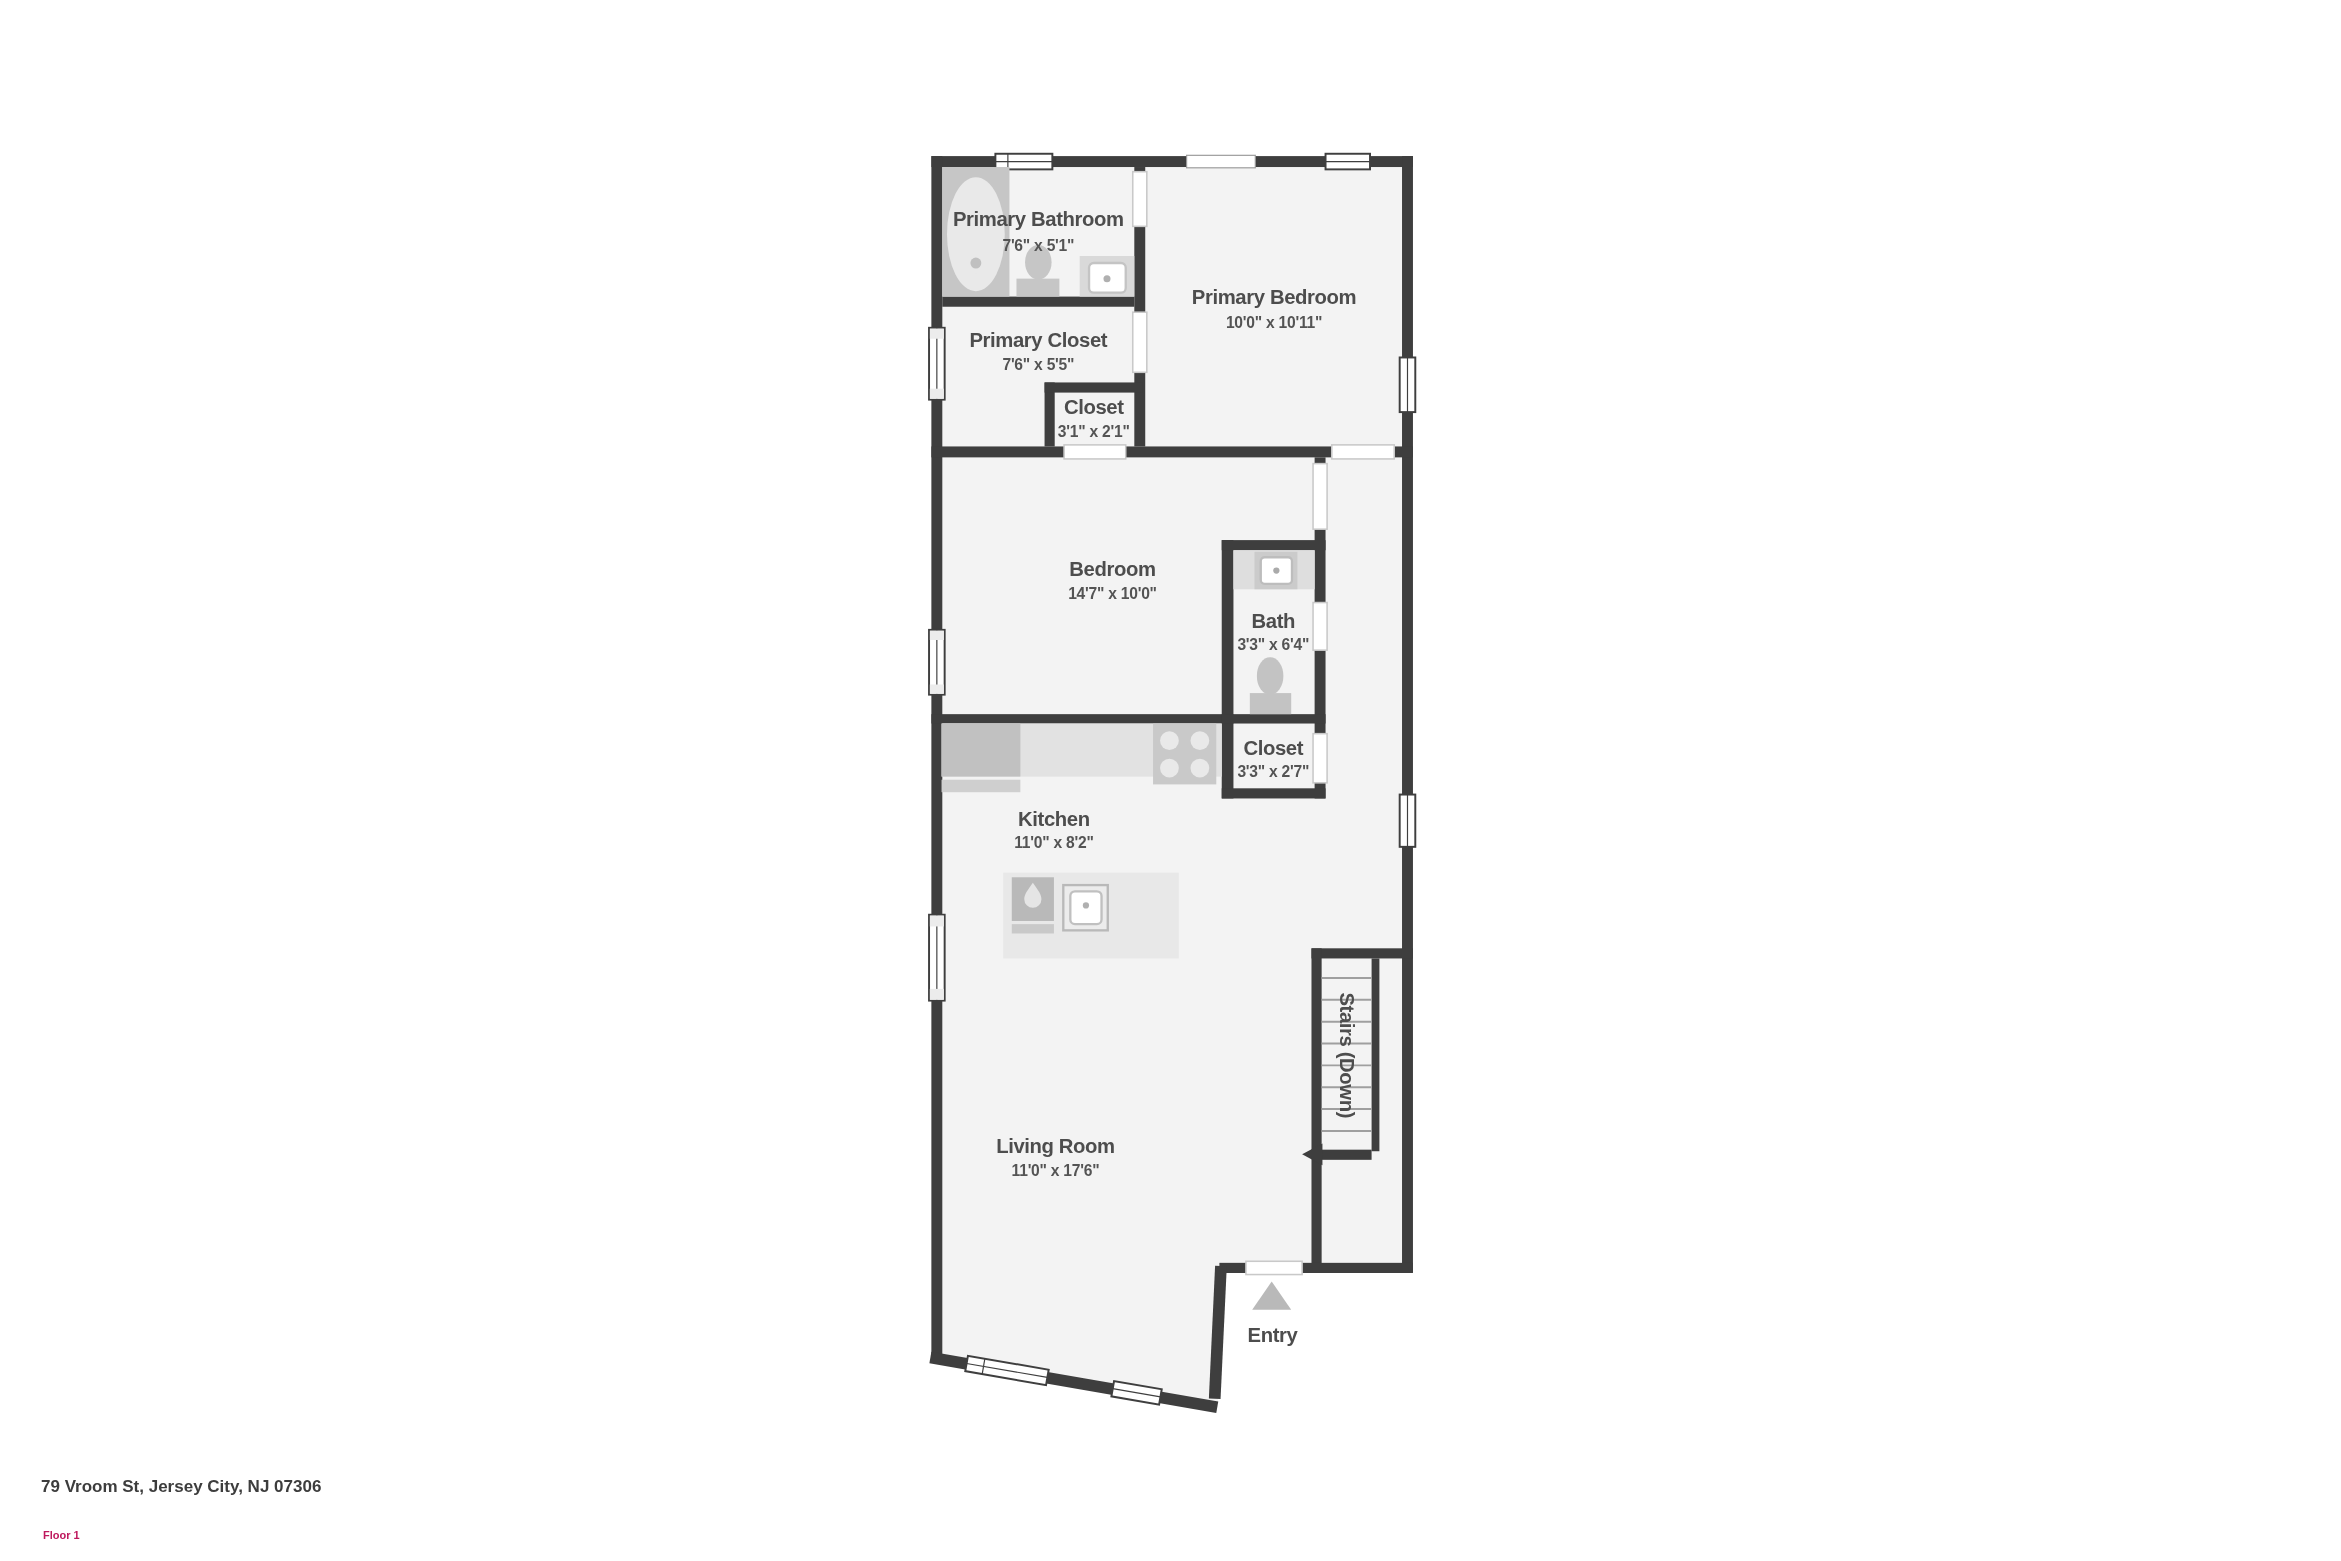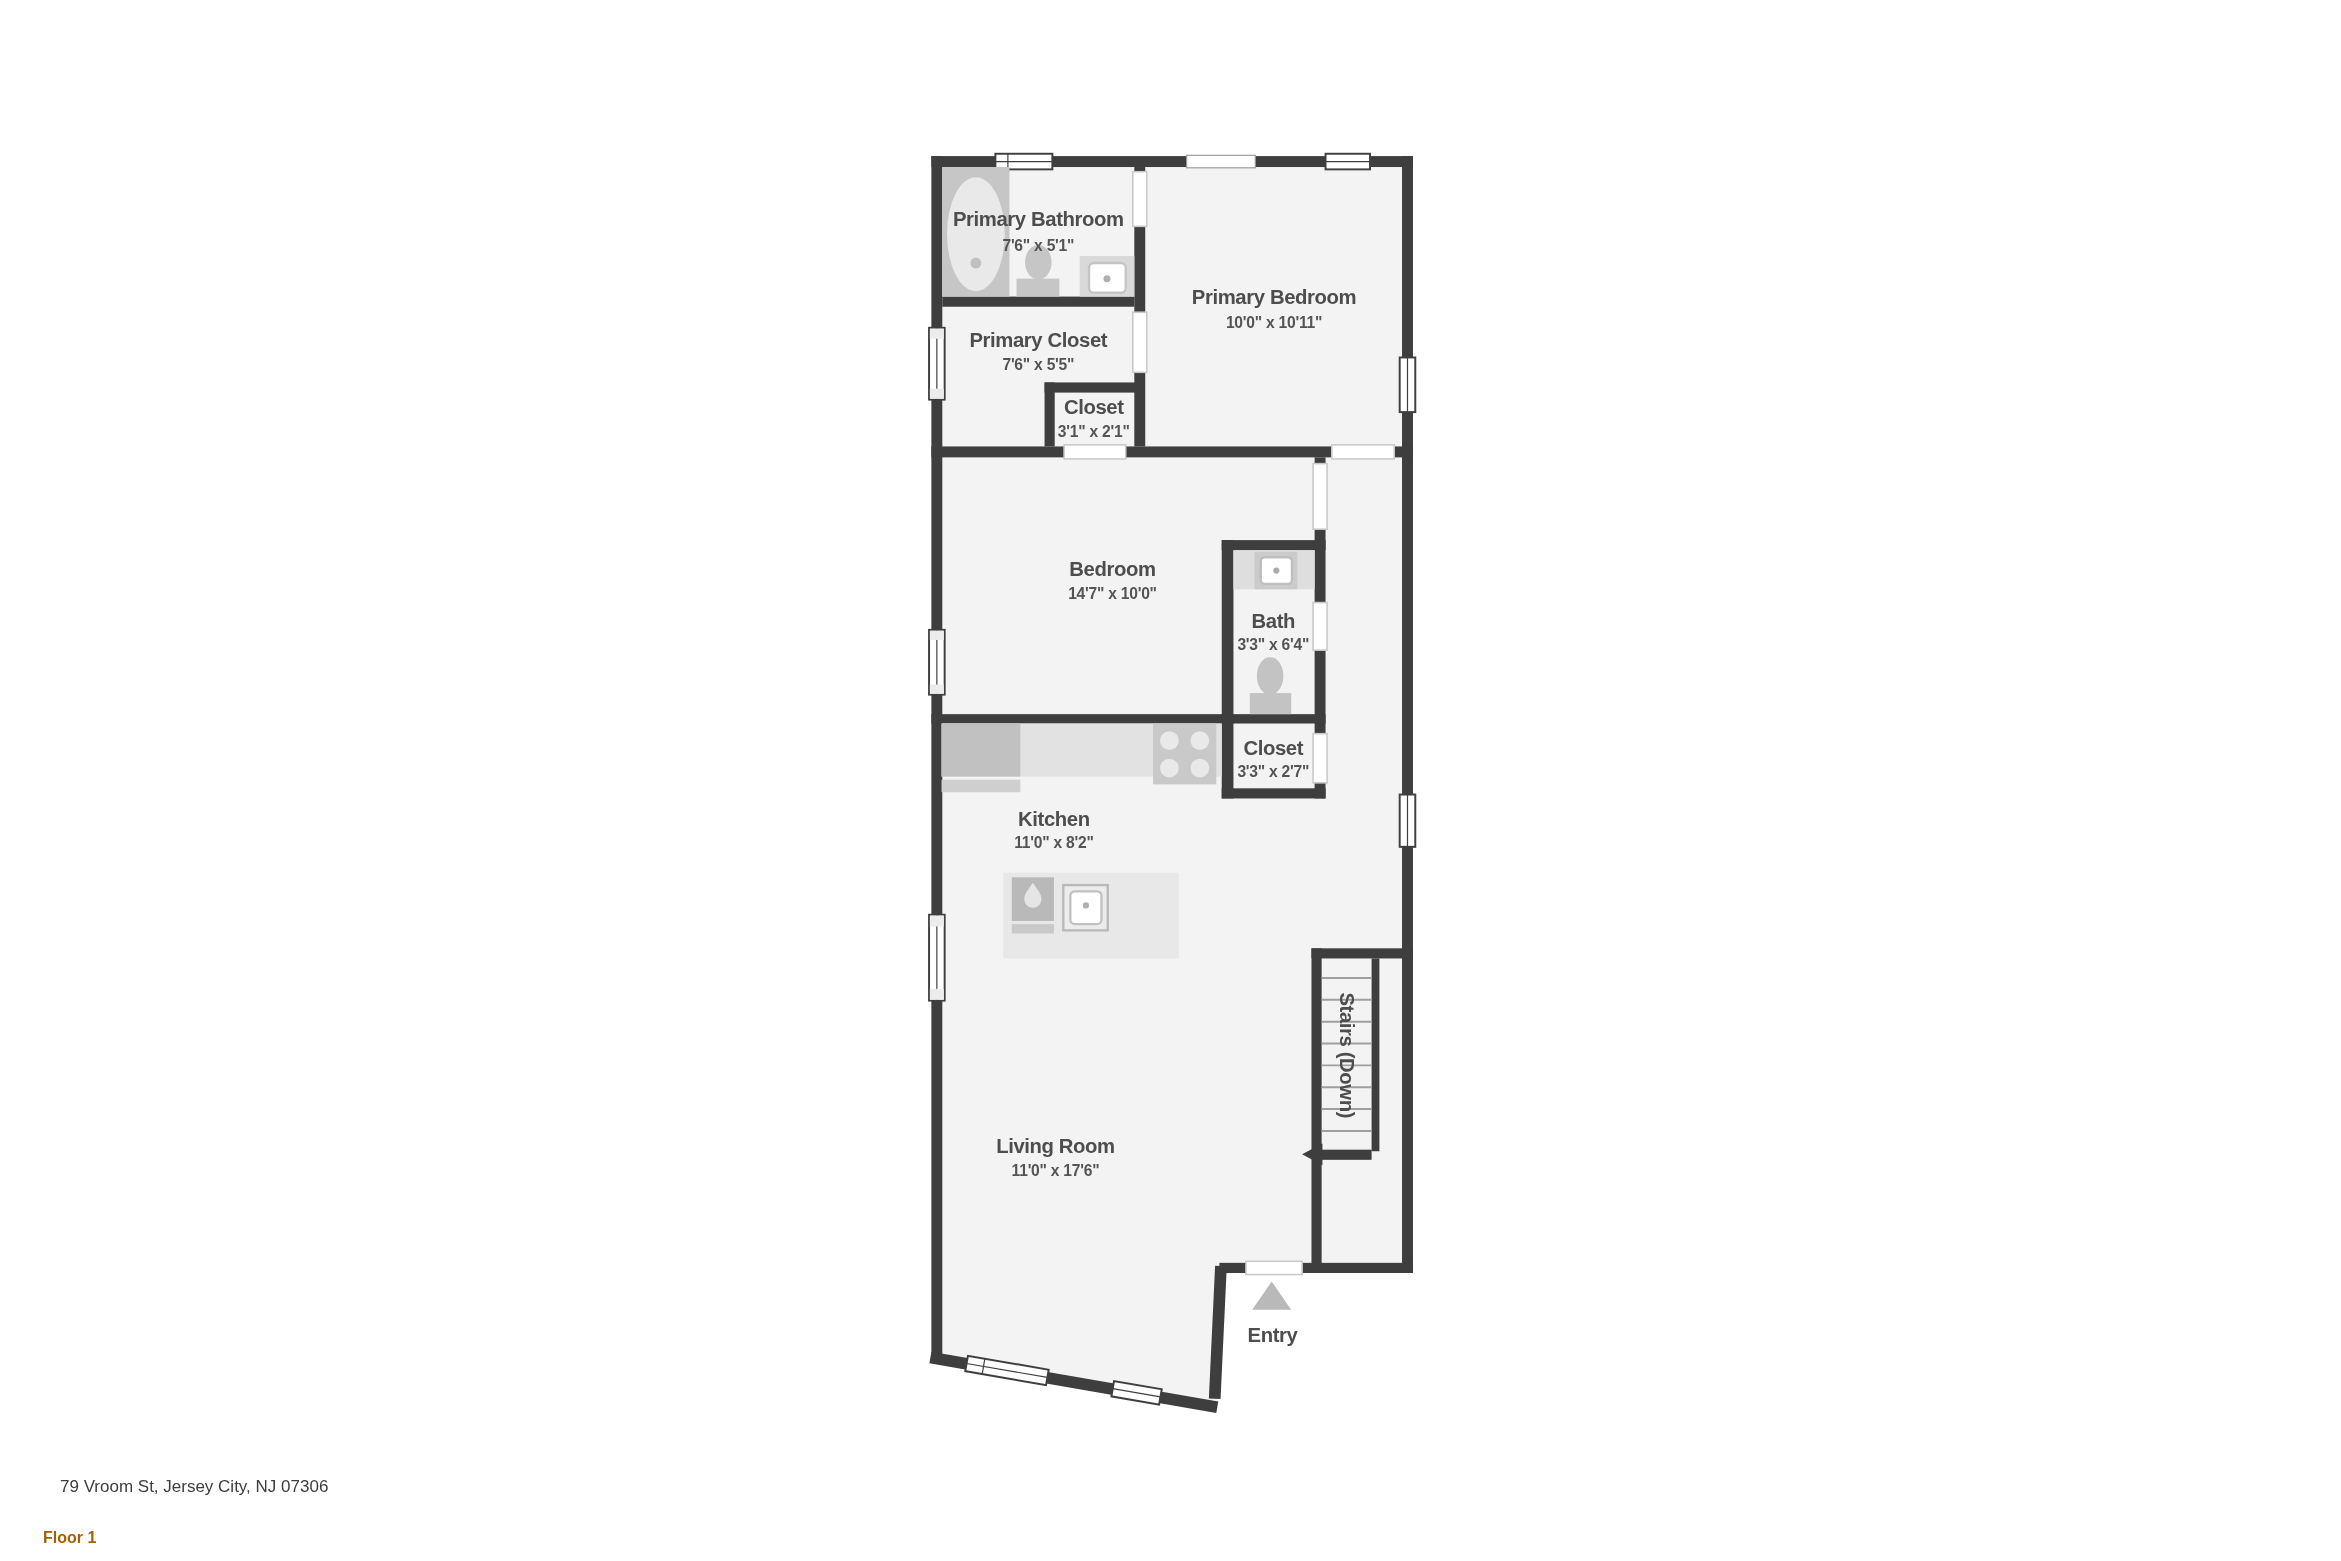--- a/index.html
+++ b/index.html
@@ -30,26 +30,26 @@
     text-anchor: middle;
   }
   .wall { fill: #3E3E3E; }
   .gap  { fill: #ffffff; stroke: #c9c9c9; stroke-width: 2; }
   .win  { fill: #ffffff; stroke: #3f3f3f; stroke-width: 2.5; }
   .win-plain { fill: #ffffff; stroke: #9a9a9a; stroke-width: 1.5; }
   .win-line { stroke: #3f3f3f; stroke-width: 1.5; }
   .tread { stroke: #9f9f9f; stroke-width: 2.5; }
 
   .footer-address {
-    position: absolute; left: 60px; top: 1477px;
-    font-size: 17px; font-weight: 400; color: #3d3d3d;
+    position: absolute; left: 41px; top: 1477px;
+    font-size: 17px; font-weight: 700; color: #3d3d3d;
   }
   .footer-floor {
     position: absolute; left: 43px; top: 1529px;
-    font-size: 16px; font-weight: 700; color: #a16207;
+    font-size: 11px; font-weight: 700; color: #be185d;
   }
   .footer-disclaimer {
     position: absolute; left: 0; top: 1532px; width: 2295px;
     text-align: center;
     font-size: 12px; font-weight: 700; color: #3f3f3f;
   }
 </style>
 </head>
 <body>
 

